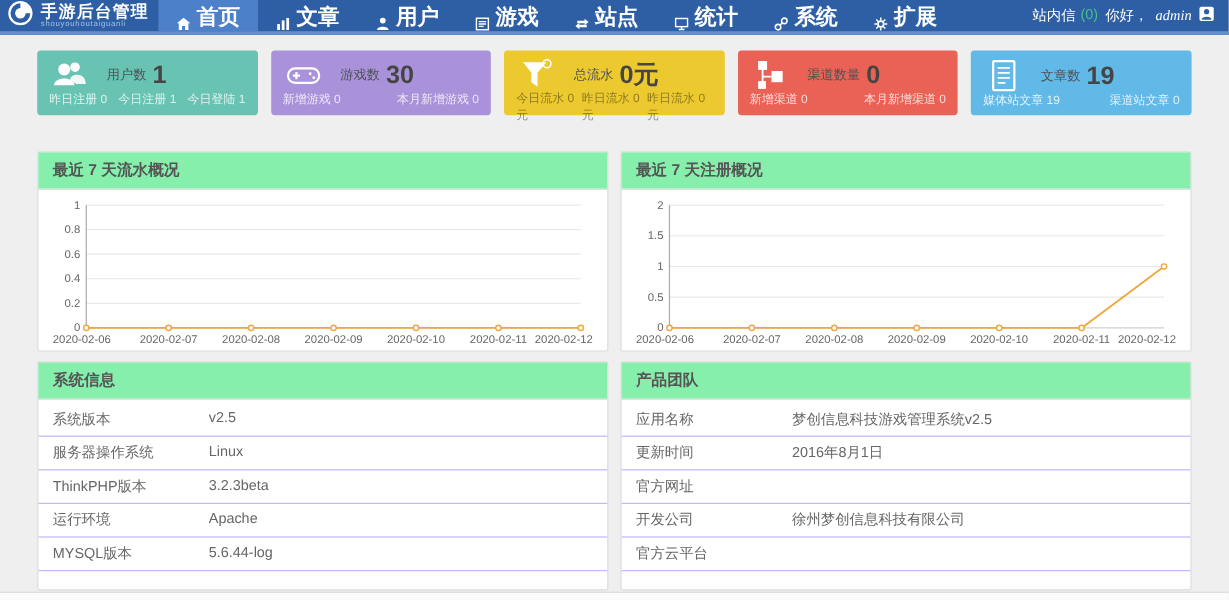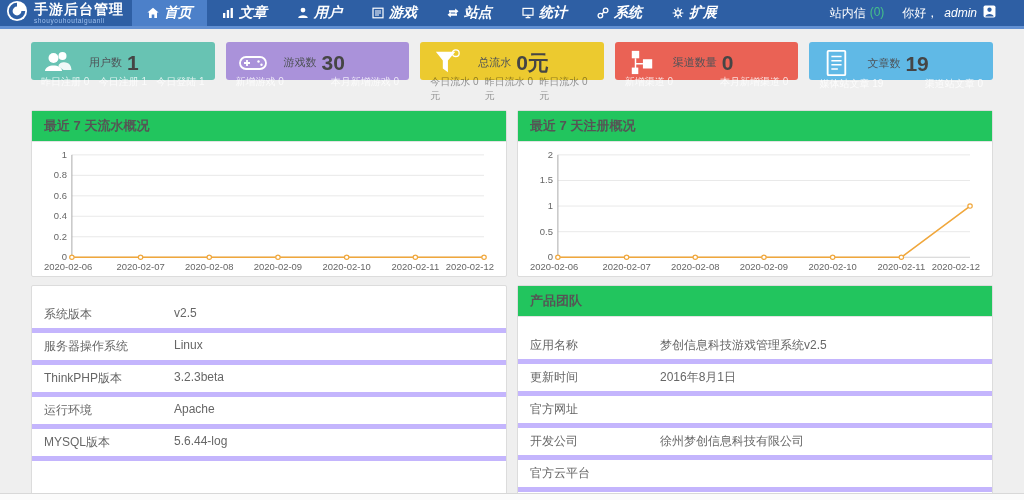--- a/index.html
+++ b/index.html
@@ -8,71 +8,71 @@
     font-family:"Liberation Sans","DejaVu Sans",sans-serif;
     background:var(--page-bg,#efefef);
     position:relative; overflow:hidden;
   }
   svg text { font-family:"Liberation Sans","DejaVu Sans",sans-serif; }
 
   
   .navbar {
     height:29px; background:var(--navbar-bg,#2e5fa4);
     border-bottom:3px solid var(--navbar-strip,#6290d2);
-    display:flex; align-items:stretch; padding-left:6px; padding-right:28px;
+    display:flex; align-items:stretch; padding-left:6px; padding-right:12px;
   }
   .logo { display:flex; align-items:center; gap:6px; width:126px; flex:none; }
   .logo-txt { display:flex; flex-direction:column; line-height:1; }
   .logo-title { color:#fff; font-size:14px; font-weight:bold; letter-spacing:1px; }
   .logo-sub { color:#9fc0ee; font-size:6.5px; letter-spacing:.6px; margin-top:2px; }
   .nav-menu { display:flex; }
   .nav-item {
-    display:flex; align-items:center; gap:5px; padding:0 15px;
-    color:#fff; font-size:14px; font-weight:bold; text-decoration:none; cursor:pointer;font-style:italic;
+    display:flex; align-items:flex-end; gap:5px; padding:0 15px;
+    color:#fff; font-size:18px; font-weight:bold; text-decoration:none; cursor:pointer;
   }
   .nav-item.active { background:var(--navbar-active,#4c80c9); }
   .nav-icon { display:flex; align-items:center; }
-  .nav-right { margin-left:auto; display:flex; align-items:center; gap:18px; color:#fff; font-size:12px; }
+  .nav-right { margin-left:auto; display:flex; align-items:center; gap:6px; color:#fff; font-size:12px; }
   .nav-msg { display:flex; gap:4px; cursor:pointer; }
   .msg-count { color:var(--messages-count-color,#45c08a); }
   .nav-user { display:flex; align-items:center; gap:6px; cursor:pointer; }
-  .nav-user i { font-style:italic; }
+  .nav-user i { font-style:italic;font-family:Liberation Serif, serif; }
 
   
   .container { width:962px; margin:0 auto; }
 
   
   .cards-row { display:flex; gap:11px; margin-top:13px; }
   .card {
-    flex:1; height:38px; border-radius:3px; padding:7px 10px 6px;
+    flex:1; height:54px; border-radius:3px; padding:7px 10px 6px;
     display:flex; flex-direction:column; justify-content:space-between; color:#fff;
   }
   .card-top { display:flex; align-items:center; }
   .card-icon { width:34px; display:flex; justify-content:center; flex:none; }
   .card-label { font-size:11px; color:#4e5257; margin-left:14px; }
   .card-value { font-size:21px; font-weight:bold; color:#454545; margin-left:5px; line-height:1; }
   .card-footer { display:flex; justify-content:space-between; font-size:10px; color:var(--footer-color,rgba(255,255,255,.75)); }
 
   
   .panels-row { display:flex; gap:10px; margin-top:30px; }
   .bottom-row { margin-top:8px; }
   .panel { flex:1; background:#fff; border:1px solid #dcdcdc; border-radius:2px; }
   .panel-header {
-    padding:6px 12px; background:#22c55e; border-bottom:1px solid #e3e3e3;
+    padding:6px 12px; background:#86efac; border-bottom:1px solid #e3e3e3;
     font-size:13px; font-weight:bold; color:#555;
   }
   .panel-body { padding:5px 12px 3px; }
   .chart-legend { display:flex; justify-content:center; align-items:center; gap:6px; font-size:12px; color:#666; margin:2px 0; }
   .legend-swatch { width:10px; height:10px; background:var(--chart-line,#f0a73c); display:inline-block; }
   svg.chart { display:block; width:100%; height:126px; }
 
   
   .info-body { padding:3px 0 5px; }
-  .info-row { display:flex; padding:5px 12px; font-size:12px; color:#666; border-top:5px solid #c4b5fd; }
-  .info-row:first-child { border-top:none;margin-top:12px; }
+  .info-row { display:flex; padding:5px 12px; font-size:12px; color:#666; border-top:1px solid #c4b5fd; }
+  .info-row:first-child { border-top:none; }
   .info-label { width:130px; flex:none; }
   .info-value { flex:1; }
 
   
   .footer { position:absolute; left:0; right:0; bottom:0; height:7px; background:#fbfbfb; border-top:1px solid #d8d8d8; }
 </style>
 </head>
 <body>
 
 <div class="navbar">
@@ -345,20 +345,21 @@
             <circle cx="304" cy="112" r="2.2" fill="#fff" stroke="#f0a73c" stroke-width="1.2"></circle>
             <circle cx="373" cy="112" r="2.2" fill="#fff" stroke="#f0a73c" stroke-width="1.2"></circle>
             <circle cx="442" cy="60" r="2.2" fill="#fff" stroke="#f0a73c" stroke-width="1.2"></circle>
           </svg>
       </div>
     </div>
   </div>
 
   <div class="panels-row bottom-row">
     <div class="panel">
+      <div class="panel-header">系统信息</div>
       <div class="info-body">
         <div class="info-row">
           <span class="info-label">系统版本</span>
           <span class="info-value">v2.5</span>
         </div>
         <div class="info-row">
           <span class="info-label">服务器操作系统</span>
           <span class="info-value">Linux</span>
         </div>
         <div class="info-row">

